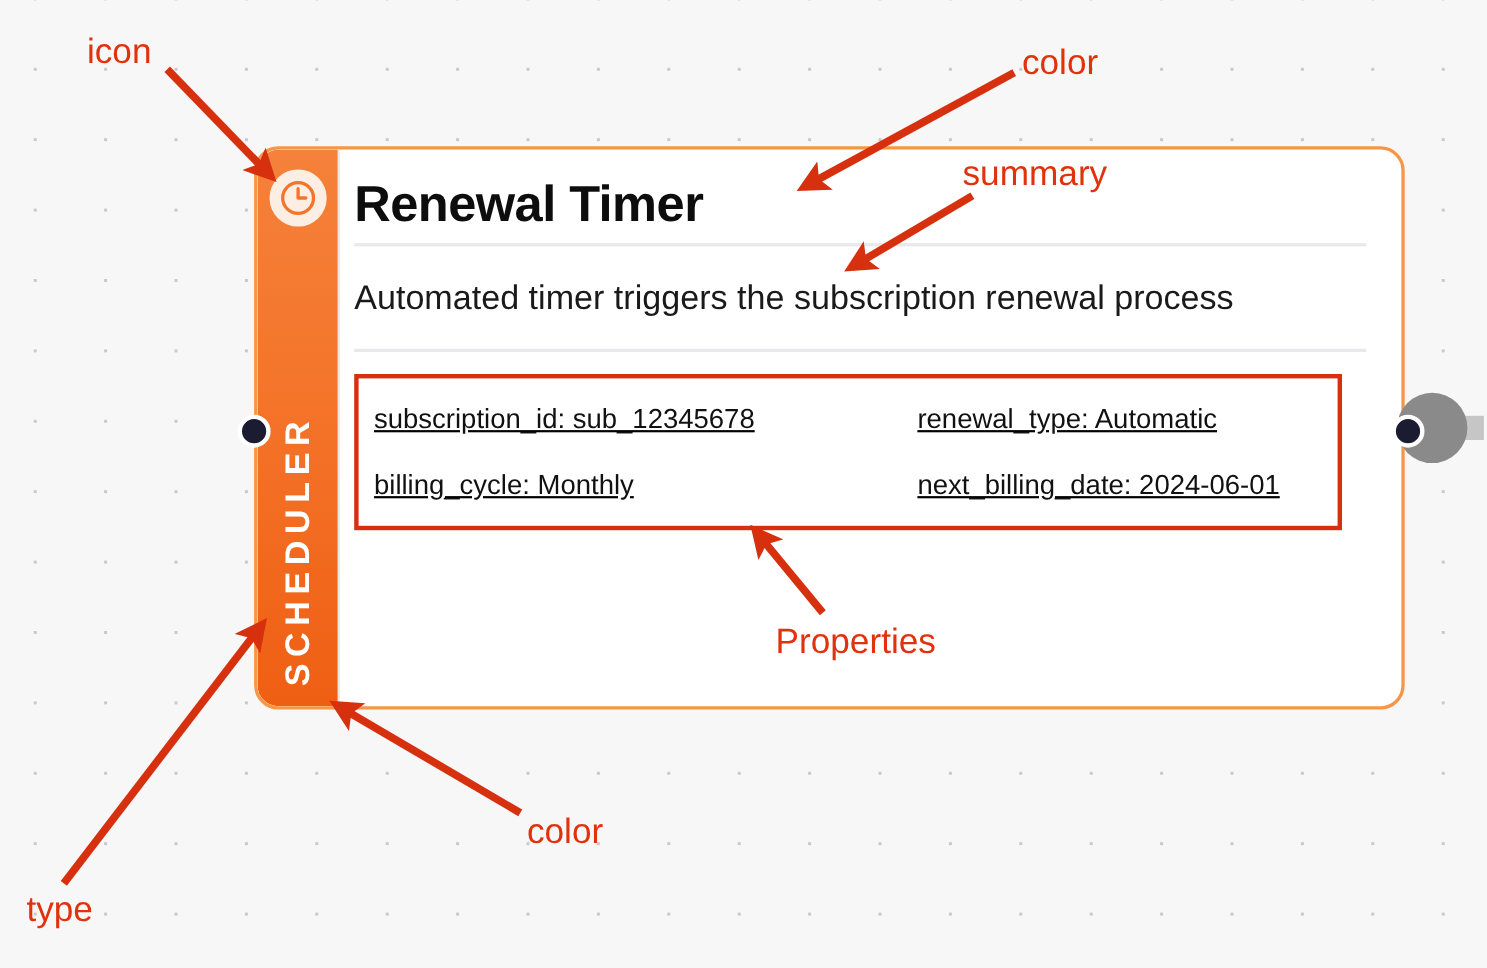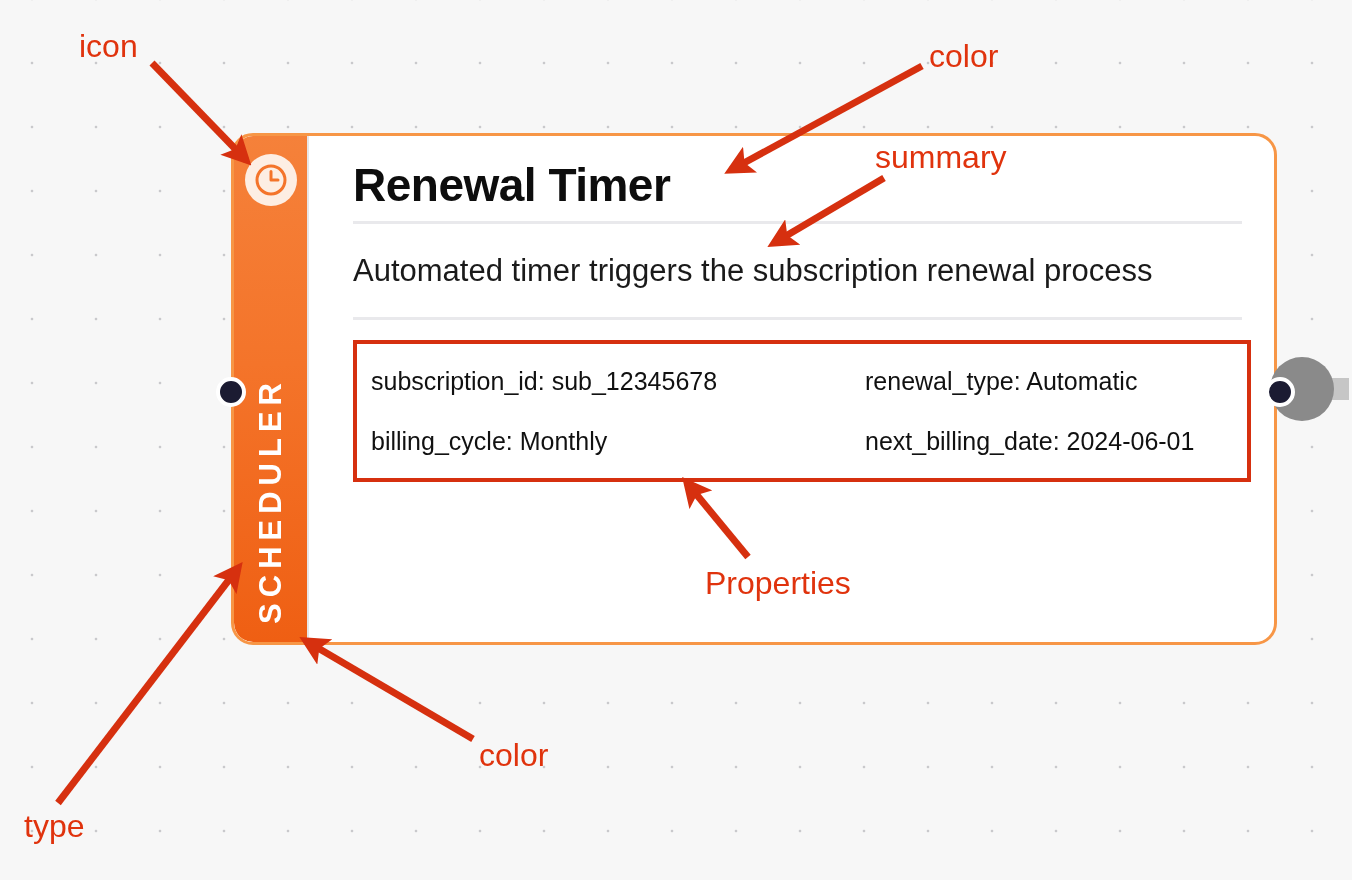--- a/index.html
+++ b/index.html
@@ -80,21 +80,21 @@
     display: flex;
     align-items: center;
     justify-content: center;
   }
   #icon-badge svg { display: block; }
 
   
   #card-body {
     flex: 1 1 auto;
     min-width: 0;
-    padding: 16px 32px 0 44px;
+    padding: 16px 32px 0 13px;
     box-sizing: border-box;
     display: flex;
     flex-direction: column;
   }
   #node-title {
     font-size: 46px;
     font-weight: bold;
     color: #0d0d0d;
     line-height: 1.2;
     letter-spacing: -0.5px;
@@ -118,20 +118,21 @@
   }
 
   
   #properties-wrap {
     margin-top: 20px;
     border: 4px solid #d6300f;
     background: #ffffff;
     padding: 22px 16px 22px 14px;
     box-sizing: border-box;
     width: 898px;
+    text-decoration: underline;
   }
   #properties-grid {
     display: grid;
     grid-template-columns: 494px 1fr;
     row-gap: 30px;
     column-gap: 0px;
   }
   .prop-item {
     font-size: 25px;
     color: #111111;

